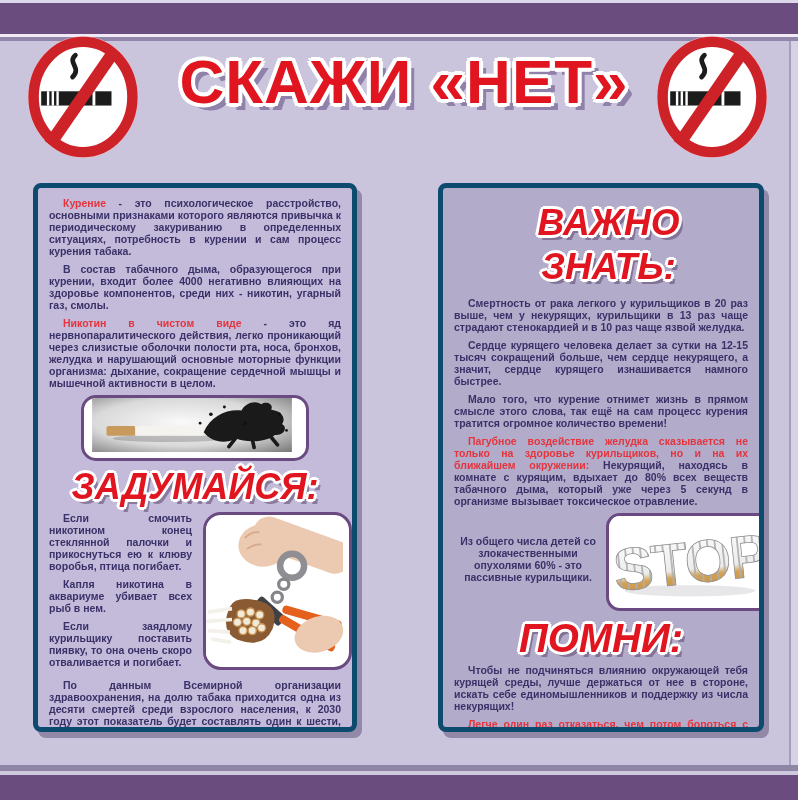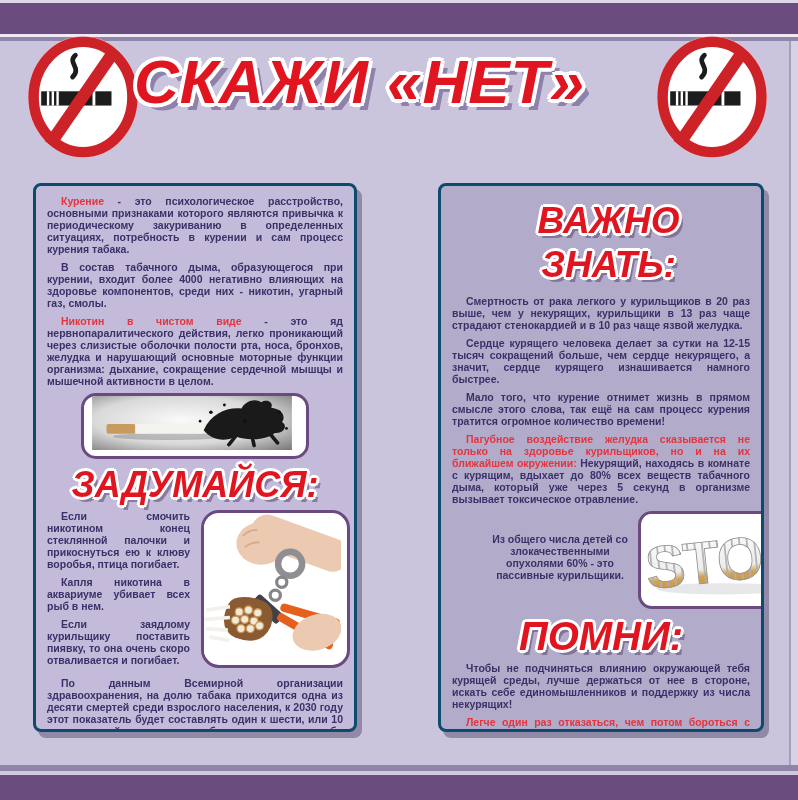--- a/index.html
+++ b/index.html
@@ -13,52 +13,52 @@
   .b-line-mid{top:37px;height:4px;background:#9186aa;}
   .b-bot-gray{top:765px;height:6px;background:#8f85a6;}
   .b-bot-light{top:771px;height:4px;background:#cfc9df;}
   .b-bot{top:775px;height:25px;background:#6b4c7e;}
   .edge-line{position:absolute;top:41px;left:789px;width:2px;height:724px;background:#a79dbd;}
   .edge-strip{position:absolute;top:41px;left:791px;width:7px;height:724px;background:#d8d2e7;}
   
   .icon{position:absolute;width:114px;height:128px;}
   .icon-l{left:26px;top:33px;}
   .icon-r{left:655px;top:33px;}
-  .title1{position:absolute;left:134px;top:46px;width:540px;
-    font-size:62px;font-weight:bold;font-style:italic;color:#e1151f;letter-spacing:1px;
+  .title1{position:absolute;left:134px;top:46px;width:540px;text-align:center;
+    font-size:62px;font-weight:bold;color:#e1151f;letter-spacing:1px;
     text-shadow:-3px -3px 0 #fff,3px -3px 0 #fff,-3px 3px 0 #fff,3px 3px 0 #fff,
       -4px 0 0 #fff,4px 0 0 #fff,0 -4px 0 #fff,0 4px 0 #fff,7px 7px 0 #8f81a9;}
   .title2{position:absolute;left:250px;top:113px;width:420px;text-align:center;
     font-size:43px;font-weight:bold;font-style:italic;color:#e1151f;
     text-shadow:-2px -2px 0 #fff,2px -2px 0 #fff,-2px 2px 0 #fff,2px 2px 0 #fff,
       -3px 0 0 #fff,3px 0 0 #fff,0 -3px 0 #fff,0 3px 0 #fff,6px 6px 0 #8f81a9;}
   
   .panel{position:absolute;top:183px;height:549px;box-sizing:border-box;
-    border:3px solid #0c4a6e;border-radius:8px;box-shadow:5px 6px 0 #9289a8;
+    border:5px solid #0c4a6e;border-radius:8px;box-shadow:5px 6px 0 #9289a8;
     padding:9px 11px;overflow:hidden;}
   .panel-l{left:33px;width:324px;background:#c3bbd9;}
   .panel-r{left:438px;width:326px;background:#b3abca;}
   .p{color:#3a3168;font-weight:bold;font-size:10.5px;line-height:12px;
      text-align:justify;text-indent:14px;margin:0 0 6px 0;}
   .red{color:#e4343d;}
   .center{text-align:center;text-indent:0;}
   .h-red{font-weight:bold;font-style:italic;color:#e1151f;text-align:center;
     text-shadow:-2px -2px 0 #fff,2px -2px 0 #fff,-2px 2px 0 #fff,2px 2px 0 #fff,
       -3px 0 0 #fff,3px 0 0 #fff,0 -3px 0 #fff,0 3px 0 #fff,4px 5px 0 rgba(90,70,110,.55);}
   .h-mid{font-size:36px;line-height:42px;margin:2px 0 4px 0;}
   .h-big{font-size:37px;line-height:44px;margin:4px 0 8px 15px;}
   .h-big2{font-size:40px;line-height:44px;margin:2px 0 4px 0;}
   .row{display:flex;align-items:flex-start;margin:0 0 5px 0;}
   .facts{width:154px;flex-shrink:0;padding-right:11px;box-sizing:border-box;}
   .imgwrap{border:3px solid #6a4a80;background:#fff;overflow:hidden;flex-shrink:0;}
   .img1wrap{width:222px;height:60px;border-radius:15px;margin:2px auto 5px auto;}
   .img2wrap{width:143px;height:152px;border-radius:18px;}
   .img3wrap{width:168px;height:92px;border-radius:14px;margin-left:4px;}
   .childrow{align-items:center;margin-top:4px;}
-  .childtext{width:148px;flex-shrink:0;margin-left:34px;}
+  .childtext{width:148px;flex-shrink:0;}
   svg{display:block;}
 </style>
 </head>
 <body>
 
 <div id="poster">
 
   <div class="band b-top-light"></div>
   <div class="band b-top"></div>
   <div class="band b-line-white"></div>

